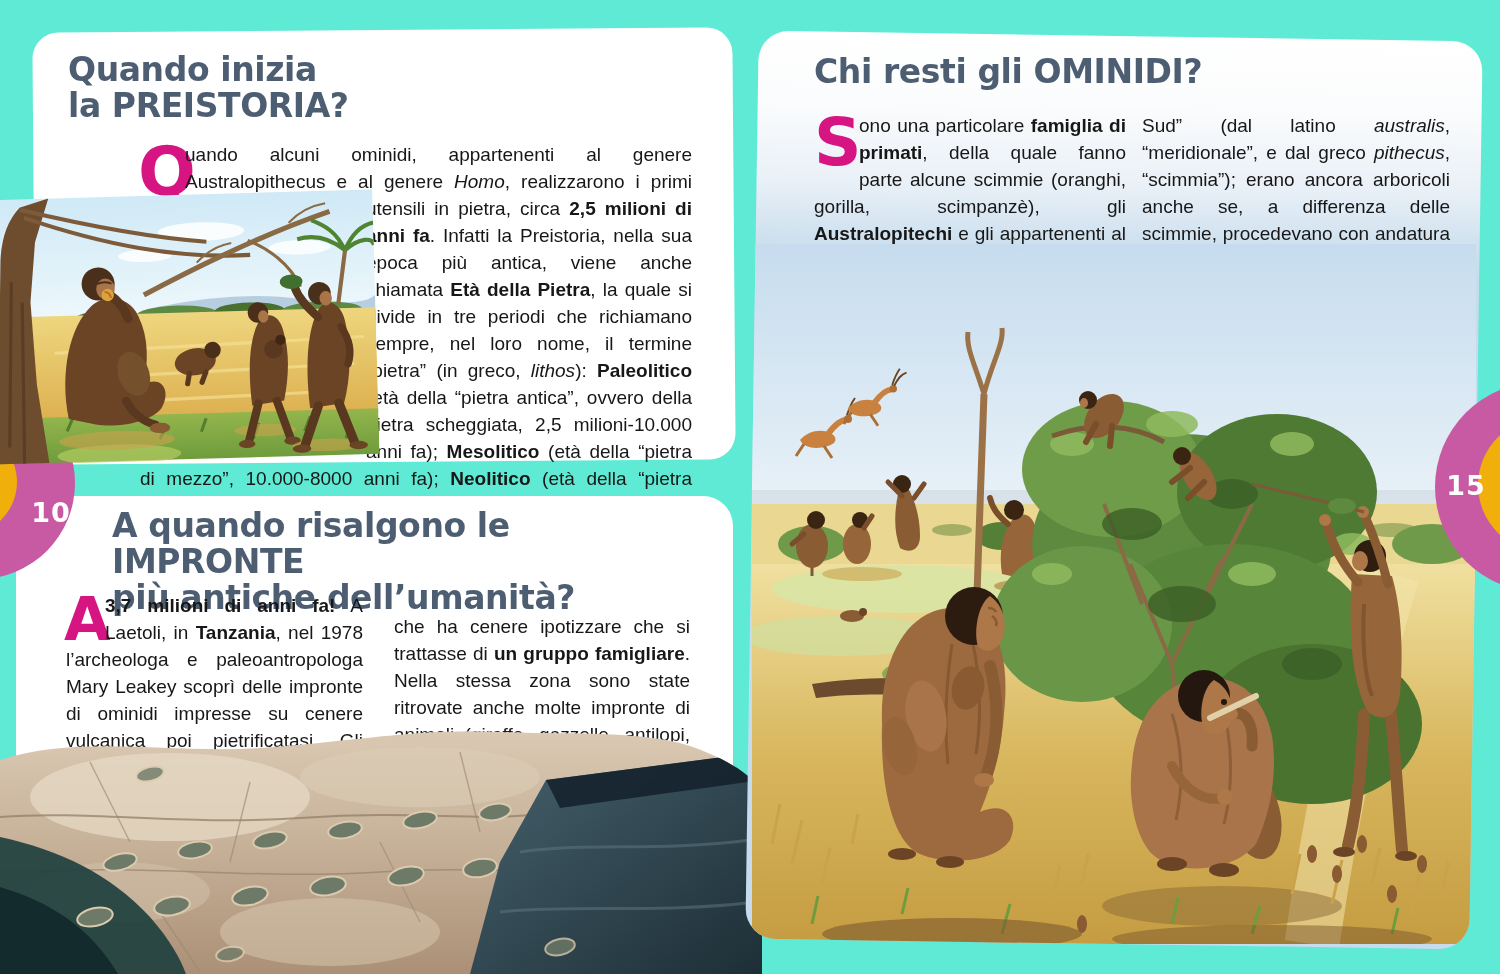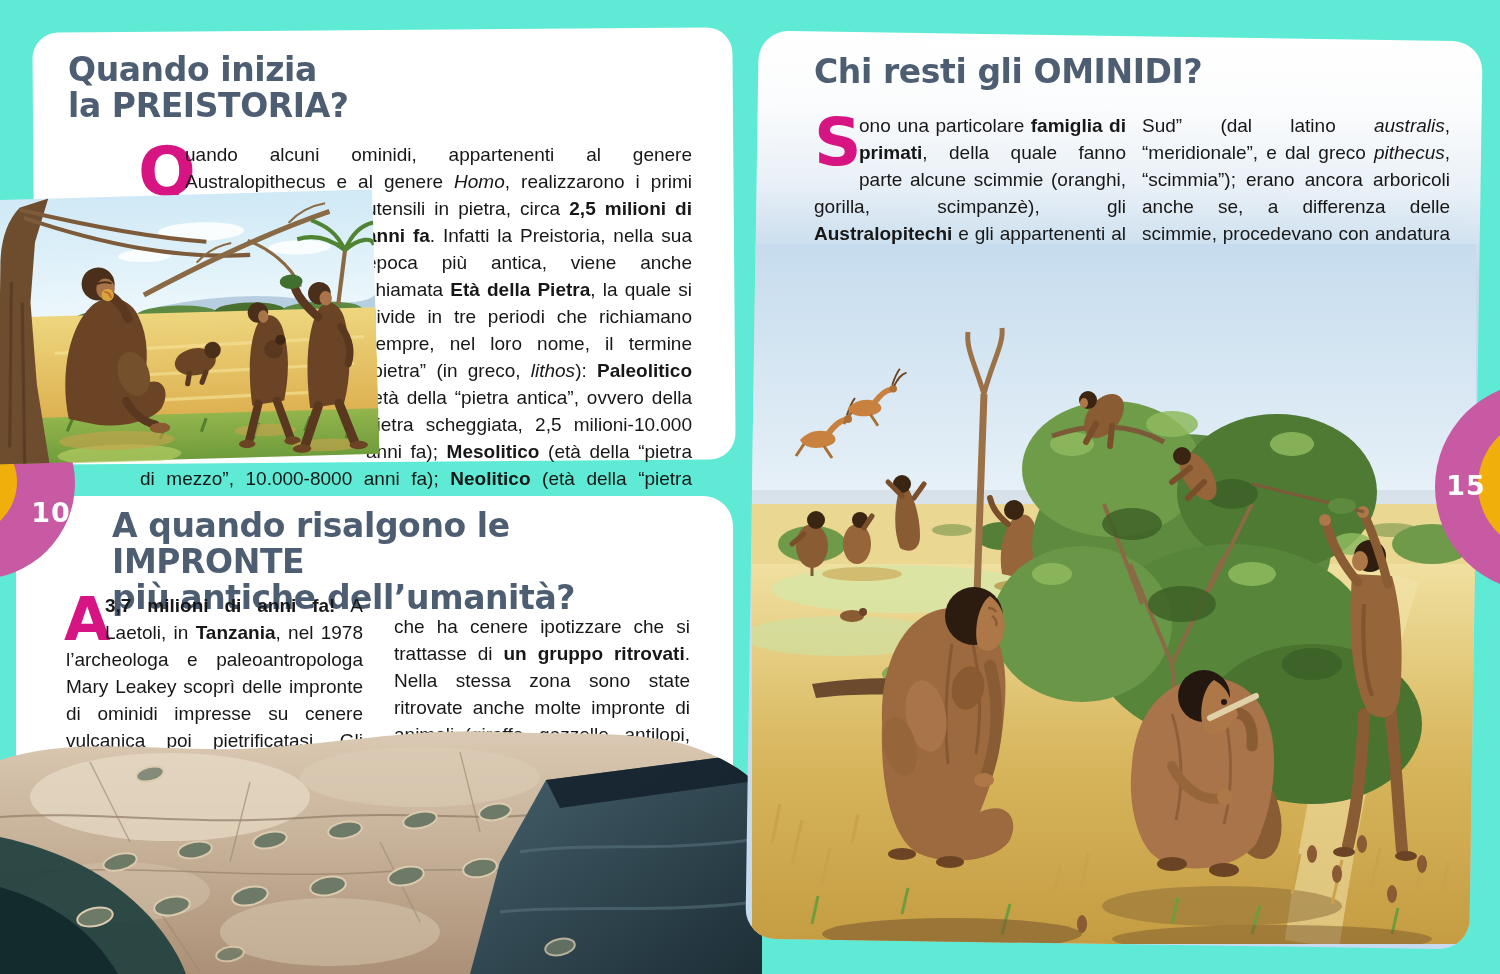--- a/index.html
+++ b/index.html
@@ -43,21 +43,21 @@
       </div>
     </div>
   </div>
 
   <div class="card card-b">
     <div class="abs title" style="left:96px;top:12px;width:600px;">A quando risalgono le IMPRONTE
 più antiche dell’umanità?</div>
     <div class="abs body-txt" style="left:50px;top:96px;width:297px;">
       <span class="dc dc-a">A</span><span><span class="b">3,7 milioni di anni fa!</span><span> A Laetoli, in </span><span class="b">Tanzania</span><span>, nel 1978 l’archeologa e paleoantropologa Mary Leakey scoprì delle impronte di ominidi impresse su cenere vulcanica poi pietrificatasi. Gli ominidi erano tre e procedevano con </span><span class="b">andatura bipede</span><span> l’uno dietro l’altro, il</span></span>
     </div>
-    <div class="abs body-txt" style="left:378px;top:117px;width:296px;"><span>che ha cenere ipotizzare che si trattasse di </span><span class="b">un gruppo ritrovati</span><span>. Nella stessa zona sono state ritrovate anche molte impronte di animali (giraffe, gazzelle, antilopi, iene, babbuini, bufali, rinoceronti).</span></div>
+    <div class="abs body-txt" style="left:378px;top:117px;width:296px;"><span>che ha cenere ipotizzare che si trattasse di </span><span class="b">un gruppo famigliare</span><span>. Nella stessa zona sono state ritrovate anche molte impronte di animali (giraffe, gazzelle, antilopi, iene, babbuini, bufali, rinoceronti).</span></div>
   </div>
 
   <svg class="illus" style="left:0;top:722px;width:762px;height:252px;z-index:2;" viewBox="0 0 762 252">
     <defs>
       <clipPath id="fpclip">
           <path d="M0,38 C80,12 170,32 260,26 C350,20 420,6 500,10 C570,13 640,8 690,24 C722,35 748,50 762,68 L762,252 L0,252 Z"></path>
         </clipPath>
       <linearGradient id="rock" x1="0" y1="0" x2="0" y2="1">
         <stop offset="0" stop-color="#dccbb5"></stop>
           <stop offset=".5" stop-color="#c6b098"></stop>

